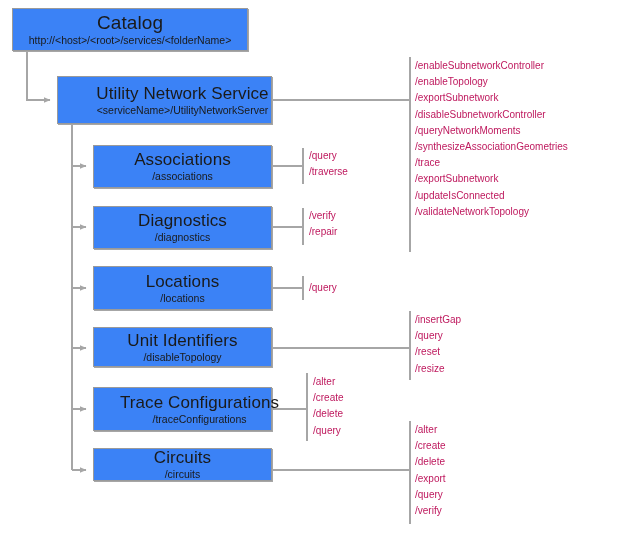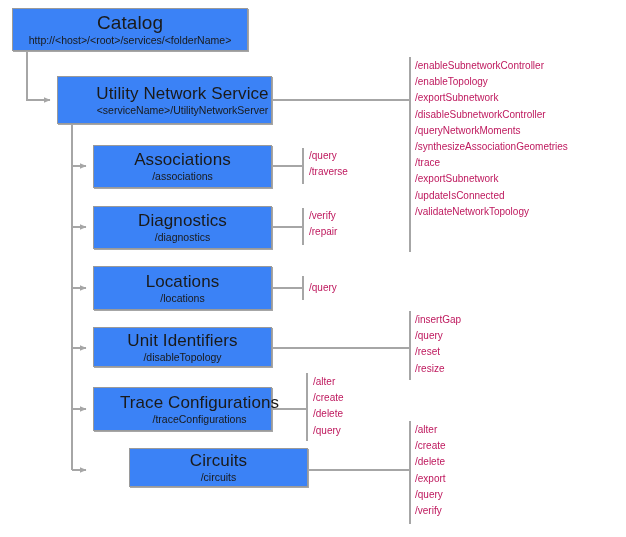--- a/index.html
+++ b/index.html
@@ -46,21 +46,21 @@
 
   #uns{left:57px;top:76px;width:215px;height:48px;padding-left:36px;}
   #uns .title{font-size:17px;}
   #uns .sub{font-size:10.5px;}
 
   #associations{left:93px;top:145px;width:179px;height:43px;}
   #diagnostics{left:93px;top:206px;width:179px;height:43px;}
   #locations{left:93px;top:266px;width:179px;height:44px;}
   #unitidentifiers{left:93px;top:327px;width:179px;height:40px;}
   #traceconfigurations{left:93px;top:387px;width:179px;height:44px;padding-left:34px;}
-  #circuits{left:93px;top:448px;width:179px;height:39px;margin-left:36px;}
+  #circuits{left:93px;top:448px;width:179px;height:33px;}
 
   
   .oplist{
     position:absolute;
     color:#be185d;
     font-size:10px;
     line-height:16.2px;
     white-space:nowrap;
   }
   .oplist div{white-space:nowrap;}

